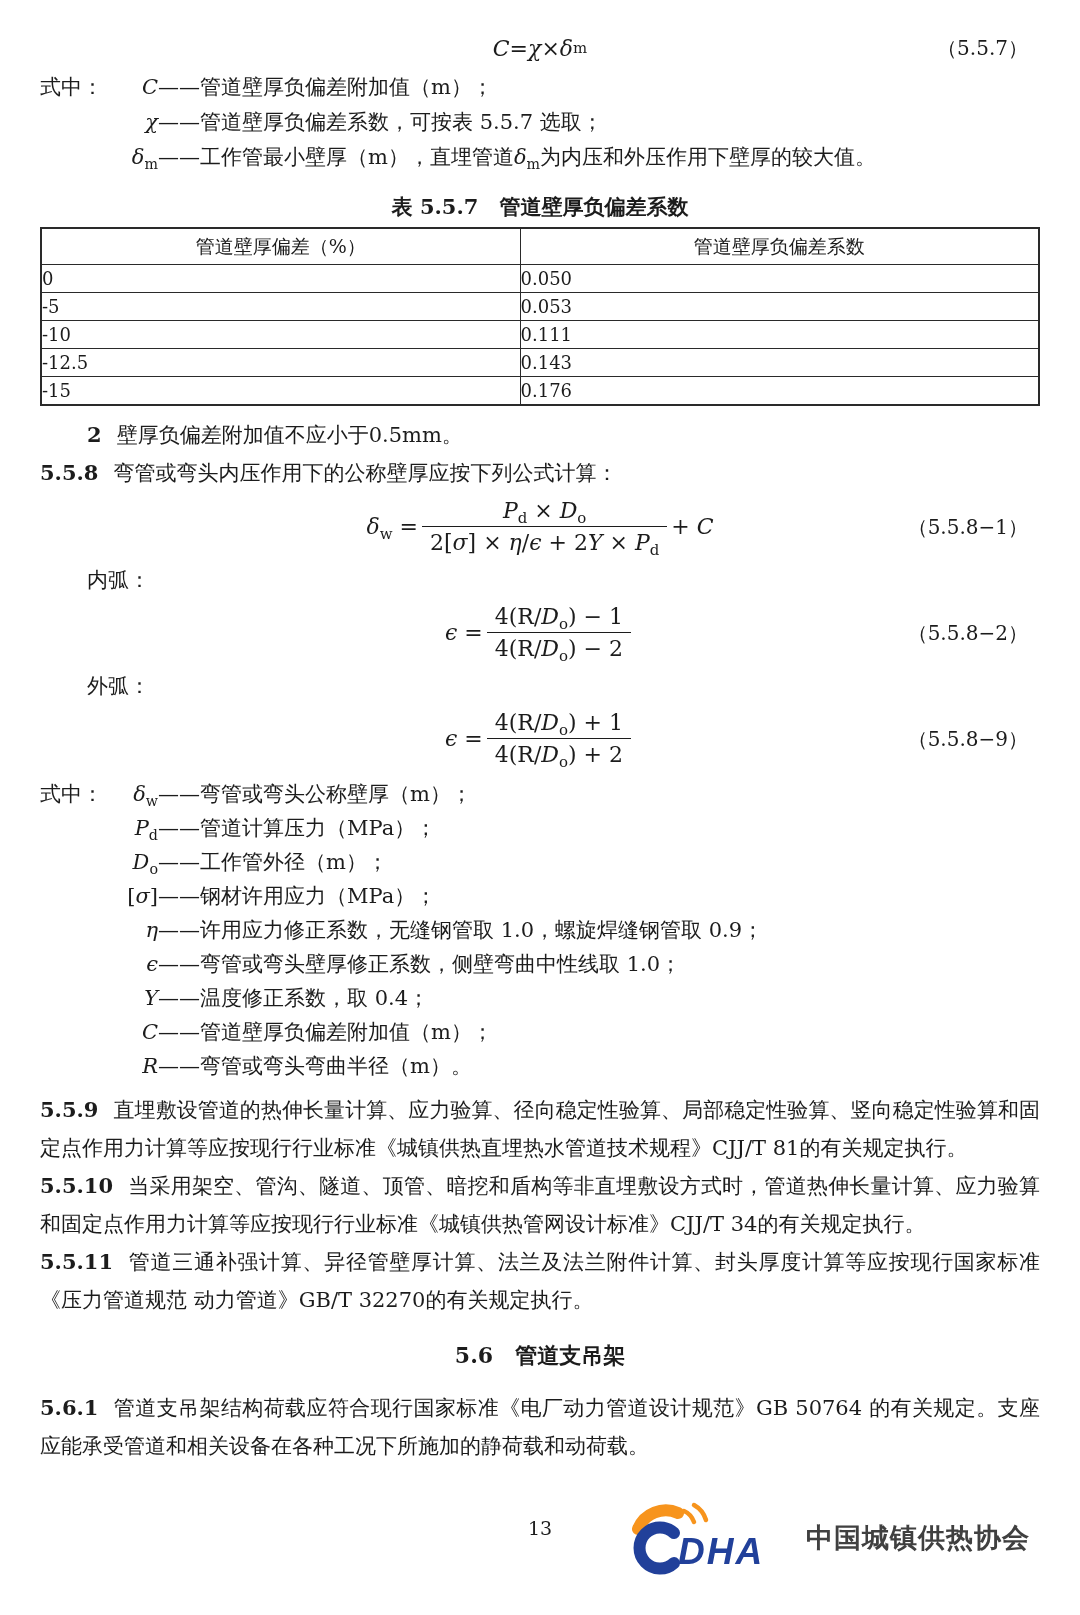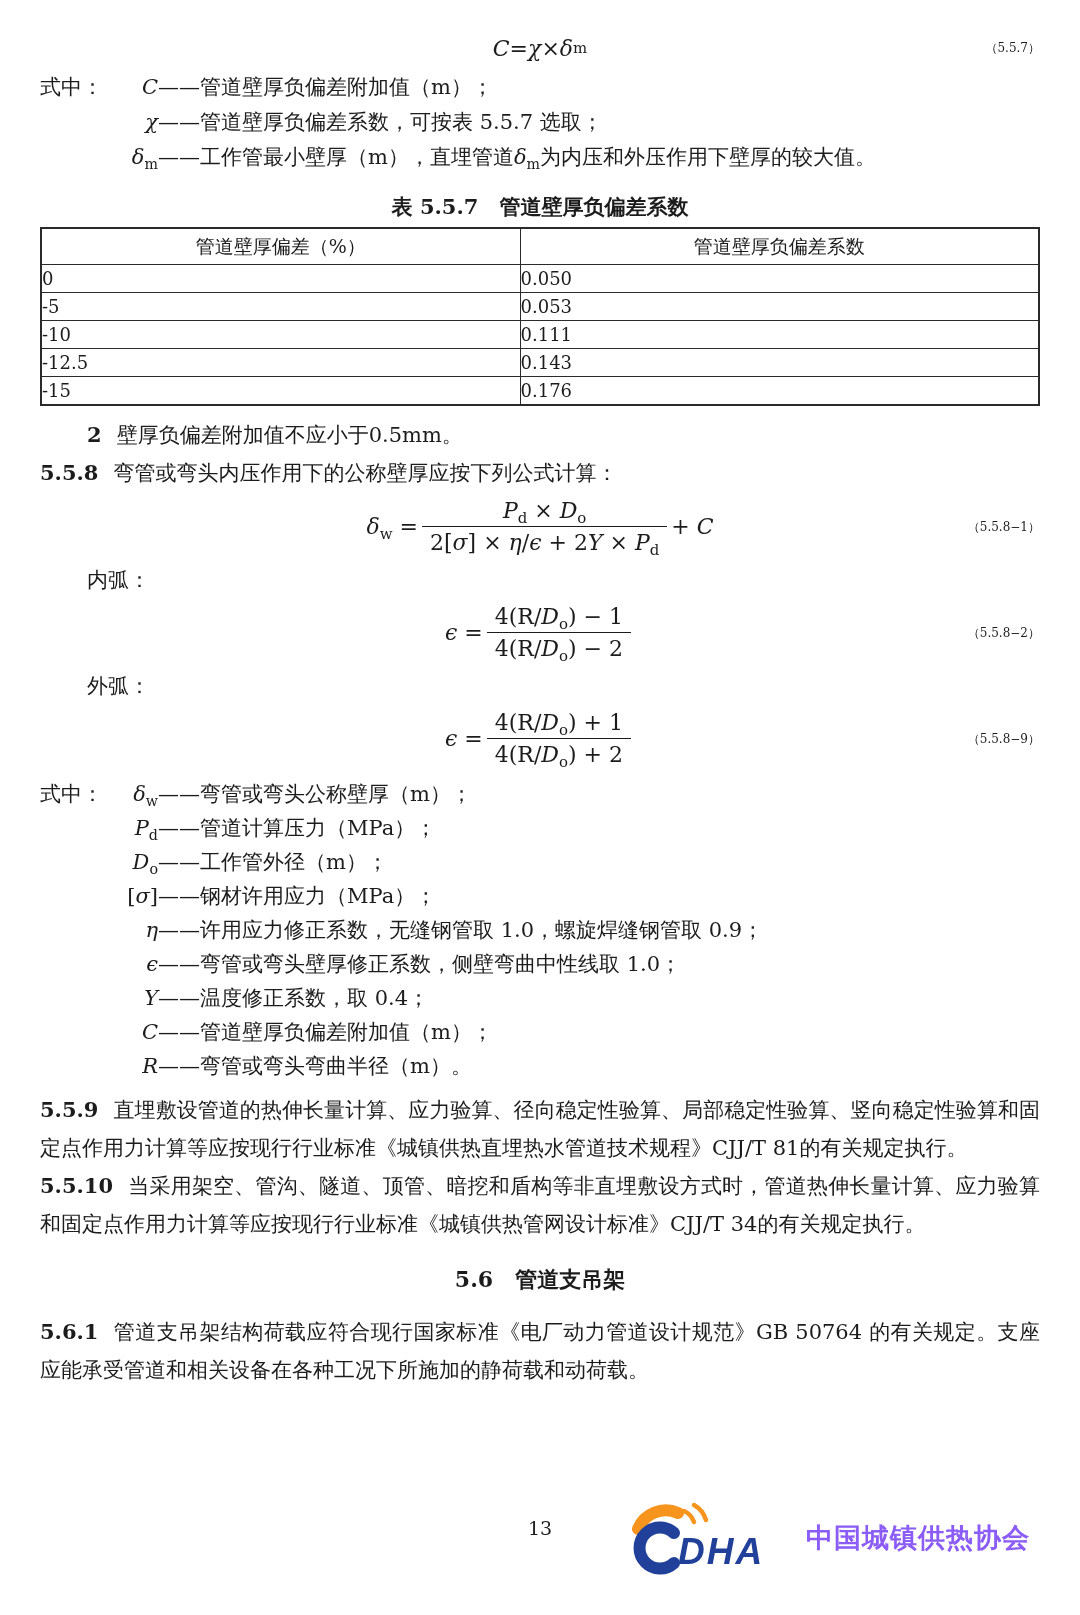--- a/index.html
+++ b/index.html
@@ -14,21 +14,21 @@
     font-family: "DejaVu Serif", "Liberation Serif", serif;
     color: #1c1c1c;
     overflow: hidden;
   }
   i { font-style: italic; font-family: "DejaVu Serif", "Liberation Serif", serif; }
   sub { font-size: 68%; line-height: 0; }
 
   
   .eq-display { position: relative; text-align: center; font-size: 22px; }
   .eq-body { display: inline-flex; align-items: center; }
-  .eq-no { position: absolute; right: 0; top: 50%; transform: translateY(-50%); font-size: 12px; white-space: nowrap; }
+  .eq-no { position: absolute; right: 12px; top: 50%; transform: translateY(-50%); font-size: 20px; white-space: nowrap; }
   .frac { display: inline-block; vertical-align: middle; text-align: center; margin: 0 4px; }
   .frac .fnum { display: block; padding: 0 8px 3px 8px; border-bottom: 1.6px solid #1c1c1c; }
   .frac .fden { display: block; padding: 3px 8px 0 8px; }
   .eq-single { height: 44px; display: flex; align-items: center; justify-content: center; }
   .eq-single .eq-body { font-size: 22px; }
 
   
   .def-block { margin: 0; }
   .def-row { display: flex; align-items: flex-end; font-size: 21px; line-height: 34px; }
   .def-block.first .def-row { line-height: 35px; }
@@ -236,34 +236,35 @@
       <span class="def-sym"><i>R</i></span>
       <span class="def-dash">——</span>
       <span class="def-text">弯管或弯头弯曲半径（m）。</span>
     </div>
   </div>
 
   <div class="spacer-8"></div>
 
   <p class="para"><b class="pnum">5.5.9</b><span>直埋敷设管道的热伸长量计算、应力验算、径向稳定性验算、局部稳定性验算、竖向稳定性验算和固定点作用力计算等应按现行行业标准《城镇供热直埋热水管道技术规程》CJJ/T 81的有关规定执行。</span></p>
   <p class="para"><b class="pnum">5.5.10</b><span>当采用架空、管沟、隧道、顶管、暗挖和盾构等非直埋敷设方式时，管道热伸长量计算、应力验算和固定点作用力计算等应按现行行业标准《城镇供热管网设计标准》CJJ/T 34的有关规定执行。</span></p>
+  <p class="para"><b class="pnum">5.5.11</b><span>管道三通补强计算、异径管壁厚计算、法兰及法兰附件计算、封头厚度计算等应按现行国家标准《压力管道规范  动力管道》GB/T 32270的有关规定执行。</span></p>
 
   <h2 class="section-heading">5.6　管道支吊架</h2>
 
   <p class="para"><b class="pnum">5.6.1</b><span>管道支吊架结构荷载应符合现行国家标准《电厂动力管道设计规范》GB 50764 的有关规定。支座应能承受管道和相关设备在各种工况下所施加的静荷载和动荷载。</span></p>
 
   <div class="page-num">13</div>
 
   <div class="logo">
     <svg width="178" height="74" viewBox="0 0 178 74" aria-hidden="true">
 
       <path d="M16 28 A 30 30 0 0 1 56 12" fill="none" stroke="#f7941d" stroke-width="12" stroke-linecap="round"></path>
       <path d="M62 10 q 7 3 10 11" fill="none" stroke="#f7941d" stroke-width="4.5" stroke-linecap="round"></path>
       <path d="M72 4 q 9 5 12 15" fill="none" stroke="#f7941d" stroke-width="4.5" stroke-linecap="round"></path>
 
       <path d="M52 32 A 20.5 20.5 0 1 0 52 62" fill="none" stroke="#21409a" stroke-width="12" stroke-linecap="round"></path>
 
       <text x="56" y="63" font-family="Liberation Sans, DejaVu Sans, sans-serif" font-style="italic" font-weight="bold" font-size="37" letter-spacing="2" fill="#21409a">DHA</text>
     </svg>
-    <span class="logo-cn" style="color:#8b5cf6">中国城镇供热协会</span>
+    <span class="logo-cn" style="color:#404040">中国城镇供热协会</span>
   </div>
 
 </div>
 
 </body></html>

